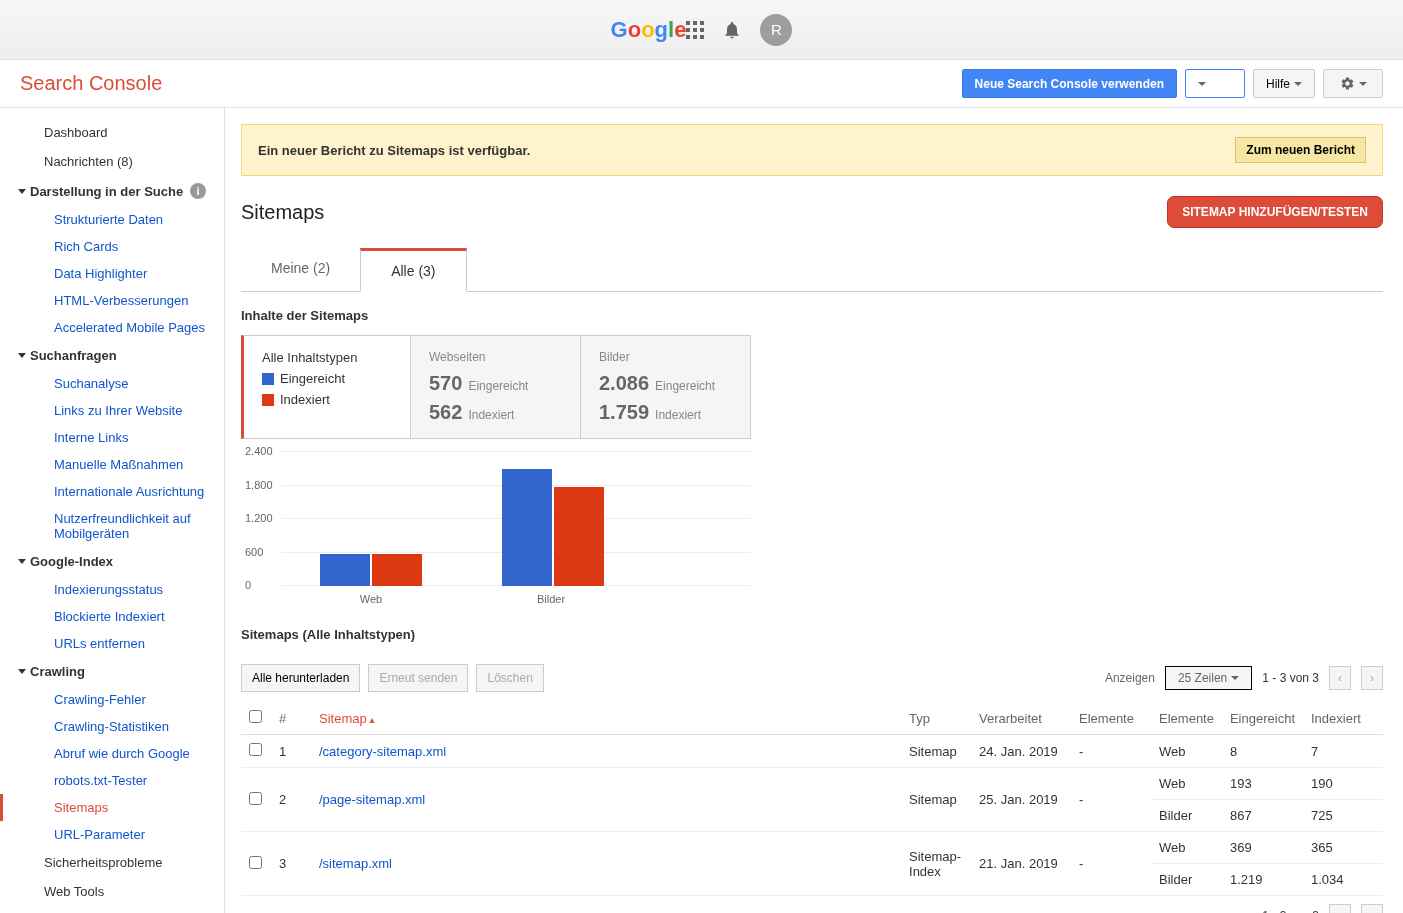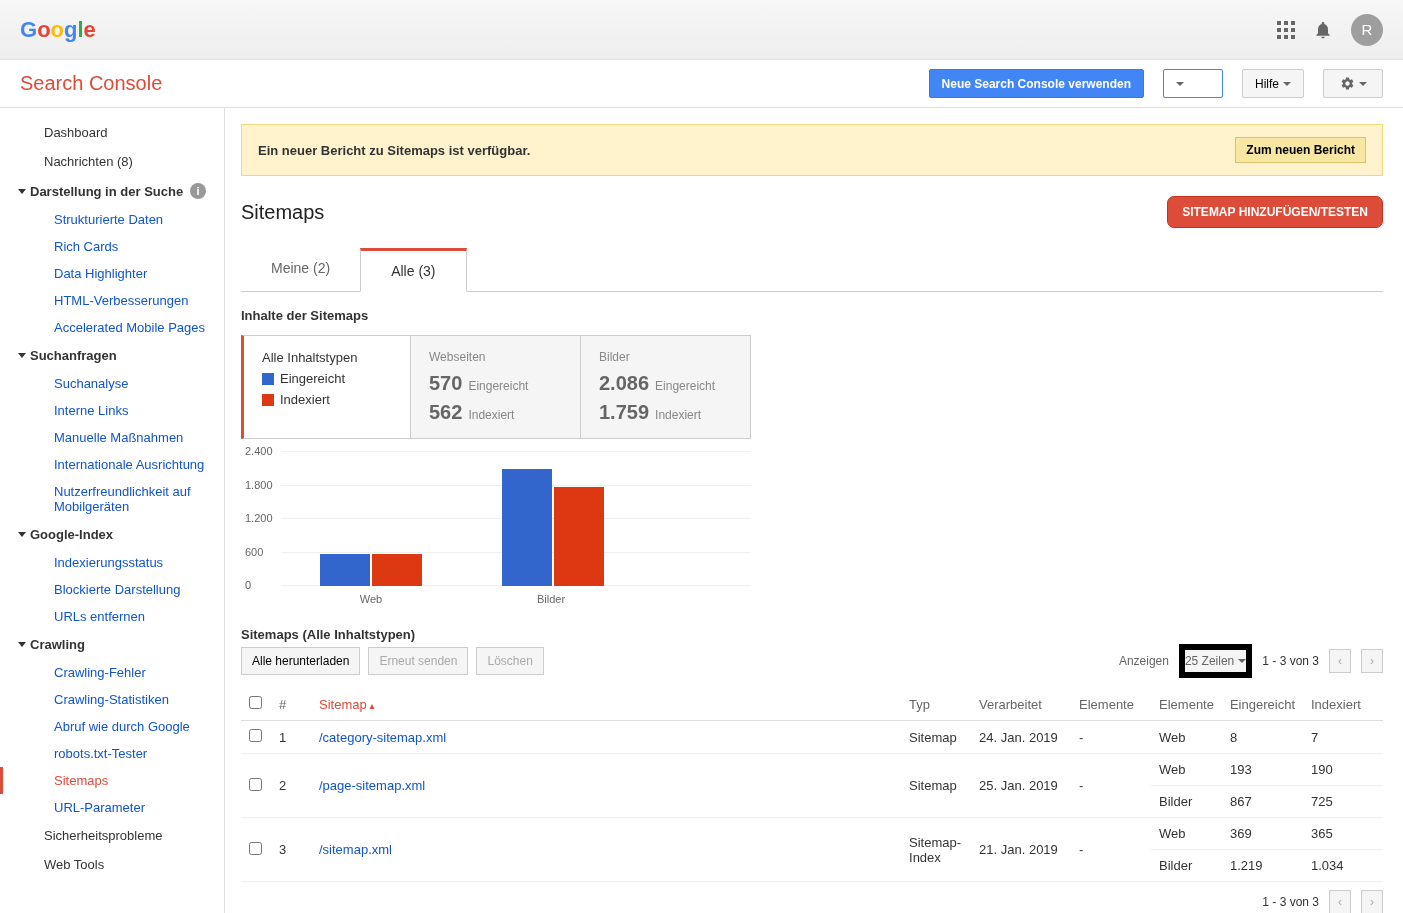--- a/index.html
+++ b/index.html
@@ -1,31 +1,31 @@
 <!DOCTYPE html>
 <html><head>
 <meta charset="utf-8">
 <style>
 * { margin: 0; padding: 0; box-sizing: border-box; }
 body { font-family: Arial, sans-serif; font-size: 13px; color: #333; background: #fff; }
 
 
-.top-header { height: 60px; background: linear-gradient(#f7f7f7, #eeeeee); border-bottom: 1px solid #e0e0e0; display: flex; align-items: center; padding: 0 20px; justify-content: space-between; }
+.top-header { height: 60px; background: linear-gradient(#f7f7f7, #eeeeee); border-bottom: 1px solid #e0e0e0; display: flex; align-items: center; padding: 0 20px; justify-content: center; }
 .google-logo { font-size: 22px; font-weight: bold; }
 .g1 { color: #4285F4; } .g2 { color: #EA4335; } .g3 { color: #FBBC05; } .g4 { color: #4285F4; } .g5 { color: #34A853; } .g6 { color: #EA4335; }
 .top-right { display: flex; align-items: center; gap: 18px; }
 .apps-icon { width: 18px; height: 18px; display: grid; grid-template-columns: repeat(3, 4px); grid-template-rows: repeat(3, 4px); gap: 3px; cursor: pointer; }
 .apps-icon span { background: #666; width: 4px; height: 4px; }
 .bell-icon { width: 20px; height: 20px; color: #666; cursor: pointer; }
 .avatar { width: 32px; height: 32px; border-radius: 50%; background: #9E9E9E; color: #fff; display: flex; align-items: center; justify-content: center; font-size: 15px; cursor: pointer; }
 
 
 .sub-header { height: 48px; border-bottom: 1px solid #e0e0e0; display: flex; align-items: center; padding: 0 20px; justify-content: space-between; }
 .search-console-title { color: #DD4B39; font-size: 20px; }
-.sub-right { display: flex; gap: 19px; }
+.sub-right { display: flex; gap: 8px; }
 .btn { border: 1px solid #ccc; background: #f5f5f5; padding: 6px 12px; font-size: 12px; cursor: pointer; border-radius: 2px; display: flex; align-items: center; gap: 4px; }
 .btn-primary { background: #4285F4; color: #fff; border: 1px solid #3b78e7; font-weight: bold; }
 .btn-dropdown-empty { width: 60px; border: 1px solid #4285F4; background: #fff; }
 .btn-gear { width: 60px; justify-content: center; }
 .caret { width: 0; height: 0; border-left: 4px solid transparent; border-right: 4px solid transparent; border-top: 4px solid #666; }
 
 
 .container { display: flex; }
 .sidebar { width: 225px; border-right: 1px solid #e0e0e0; padding-top: 10px; }
 .main { flex: 1; padding: 16px 20px 16px 16px; }
@@ -74,27 +74,27 @@
 .grid-line { position: absolute; left: 0; right: 0; border-top: 1px solid #eee; }
 .y-label { position: absolute; left: -36px; font-size: 11px; color: #666; transform: translateY(-50%); }
 .bars { position: absolute; bottom: 25px; left: 0; display: flex; gap: 2px; align-items: flex-end; height: 135px; }
 .bar-group { display: flex; gap: 2px; align-items: flex-end; width: 120px; justify-content: center; }
 .bar { width: 50px; }
 .bar-blue { background: #3366CC; }
 .bar-red { background: #DC3912; }
 .x-label { position: absolute; bottom: 6px; font-size: 11px; color: #666; text-align: center; width: 120px; }
 
 
-.table-title { font-weight: bold; margin-bottom: 2px; }
+.table-title { font-weight: bold; margin-bottom: 22px; }
 .table-toolbar { display: flex; justify-content: space-between; align-items: center; margin-bottom: 10px; }
 .toolbar-left { display: flex; gap: 8px; }
 .btn-tool { border: 1px solid #ccc; background: #f5f5f5; padding: 6px 10px; font-size: 12px; cursor: pointer; }
 .btn-tool.disabled { color: #aaa; cursor: default; }
 .toolbar-right { display: flex; align-items: center; gap: 10px; font-size: 12px; color: #666; }
-.select-rows { border: 6px solid #000000; background: #f5f5f5; padding: 4px 0; font-size: 12px; cursor: pointer; display: inline-flex; align-items: center; gap: 4px; }
+.select-rows { border: 1px solid #000000; background: #f5f5f5; padding: 4px 12px; font-size: 12px; cursor: pointer; display: inline-flex; align-items: center; gap: 4px; }
 .pager-btn { border: 1px solid #ccc; background: #f5f5f5; padding: 4px 8px; cursor: pointer; color: #aaa; }
 
 
 table.data { width: 100%; border-collapse: collapse; font-size: 13px; }
 table.data th { text-align: left; padding: 8px; border-bottom: 1px solid #ddd; color: #666; font-weight: normal; }
 table.data th.sort-active { color: #DD4B39; }
 table.data td { padding: 8px; border-bottom: 1px solid #eee; vertical-align: middle; }
 table.data a { color: #15c; text-decoration: none; }
 .sort-asc::after { content: ' ▴'; color: #DD4B39; font-size: 10px; }
 tr.subrow td { border-bottom: 1px solid #eee; }
@@ -160,30 +160,31 @@
         <div class="nav-sub">Strukturierte Daten</div>
         <div class="nav-sub">Rich Cards</div>
         <div class="nav-sub">Data Highlighter</div>
         <div class="nav-sub">HTML-Verbesserungen</div>
         <div class="nav-sub">Accelerated Mobile Pages</div>
       </div>
 
     <div class="nav-section expandable">Suchanfragen</div>
     <div id="st-items">
         <div class="nav-sub">Suchanalyse</div>
+        <div class="nav-sub">Links zu Ihrer Website</div>
         <div class="nav-sub">Interne Links</div>
         <div class="nav-sub">Manuelle Maßnahmen</div>
         <div class="nav-sub">Internationale Ausrichtung</div>
         <div class="nav-sub">Nutzerfreundlichkeit auf Mobilgeräten</div>
       </div>
 
     <div class="nav-section expandable">Google-Index</div>
     <div id="gi-items">
         <div class="nav-sub">Indexierungsstatus</div>
-        <div class="nav-sub">Blockierte Darstellung</div>
+        <div class="nav-sub">Blockierte Indexiert</div>
         <div class="nav-sub">URLs entfernen</div>
       </div>
 
     <div class="nav-section expandable">Crawling</div>
     <div id="cr-items">
         <div class="nav-sub">Crawling-Fehler</div>
         <div class="nav-sub">Crawling-Statistiken</div>
         <div class="nav-sub">Abruf wie durch Google</div>
         <div class="nav-sub">robots.txt-Tester</div>
         <div class="nav-sub active">Sitemaps</div>

